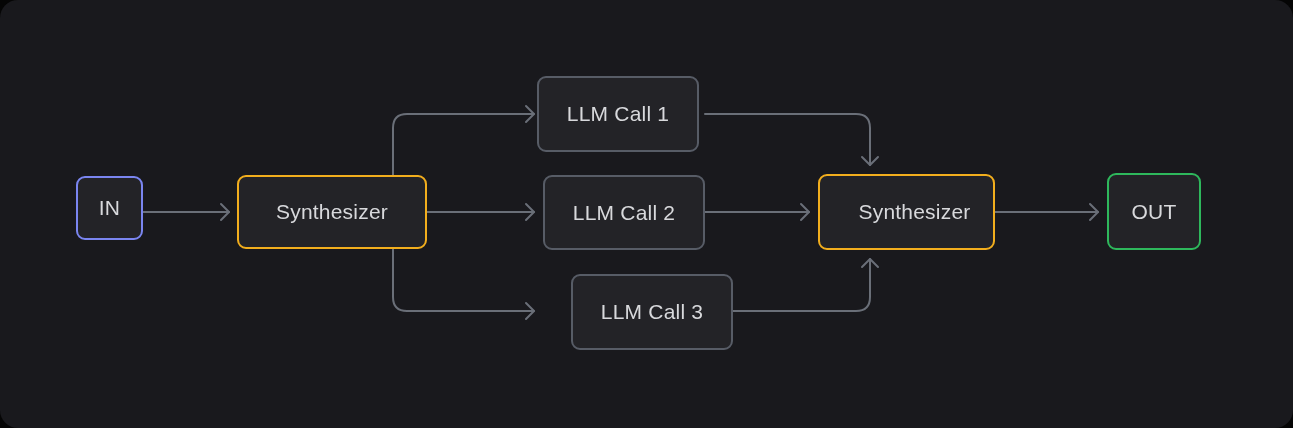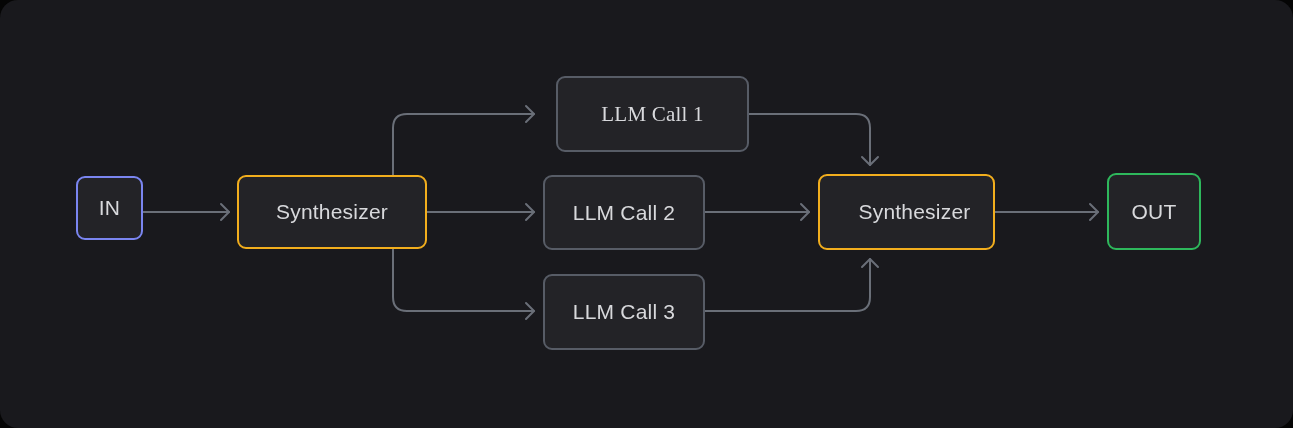--- a/index.html
+++ b/index.html
@@ -37,21 +37,21 @@
     border:2px solid var(--border-gray);
     border-radius:9px;
     display:flex;align-items:center;justify-content:center;
     color:var(--nodetext);
     font-size:21px;
     letter-spacing:0.2px;
     white-space:nowrap;
   }
   .node-in         {left:76px;  top:176px; width:67px;  height:64px;}
   .node-orchestrator{left:237px; top:175px; width:190px; height:74px;}
-  .node-llm1       {left:556px; top:76px;  width:193px; height:76px;font-family:Liberation Serif, serif;}
+  .node-llm1       {left:537px; top:76px;  width:162px; height:76px;}
   .node-llm2       {left:543px; top:175px; width:162px; height:75px;}
   .node-llm3       {left:543px; top:274px; width:162px; height:76px;}
   .node-synthesizer{left:818px; top:174px; width:177px; height:76px;padding-left:16px;}
   .node-out        {left:1107px;top:173px; width:94px;  height:77px;}
 </style>
 </head>
 <body>
 
 <div class="panel"></div>
 
@@ -109,21 +109,21 @@
   </div>
 
   <div class="node node-llm1" style="border-color: rgb(87, 92, 102);">
     <span>LLM Call 1</span>
   </div>
 
   <div class="node node-llm2" style="border-color: rgb(87, 92, 102);">
     <span>LLM Call 2</span>
   </div>
 
-  <div class="node node-llm3" style="border-color: rgb(87, 92, 102);">
+  <div class="node node-llm3" style="border-color: rgb(87, 92, 102); margin-left: 28px;">
     <span>LLM Call 3</span>
   </div>
 
   <div class="node node-synthesizer" style="border-color: rgb(242, 174, 29);">
     <span>Synthesizer</span>
   </div>
 
   <div class="node node-out" style="border-color: rgb(46, 184, 92);">
     <span>OUT</span>
   </div>

